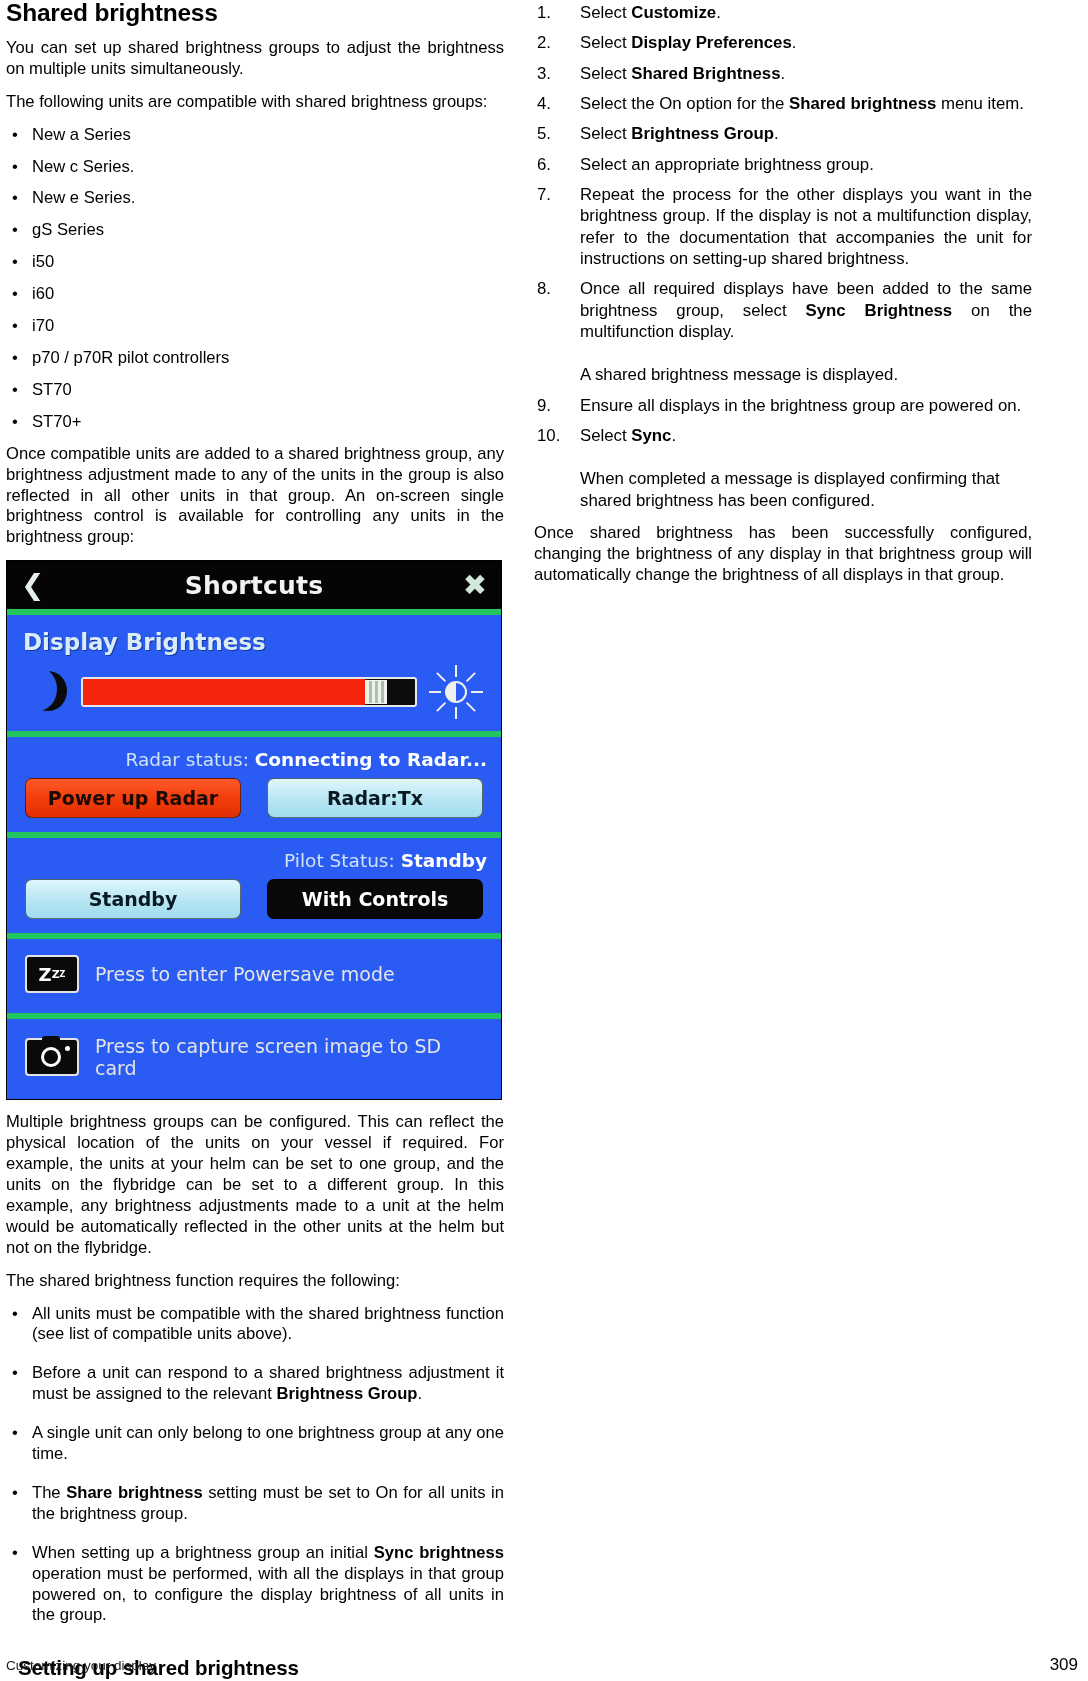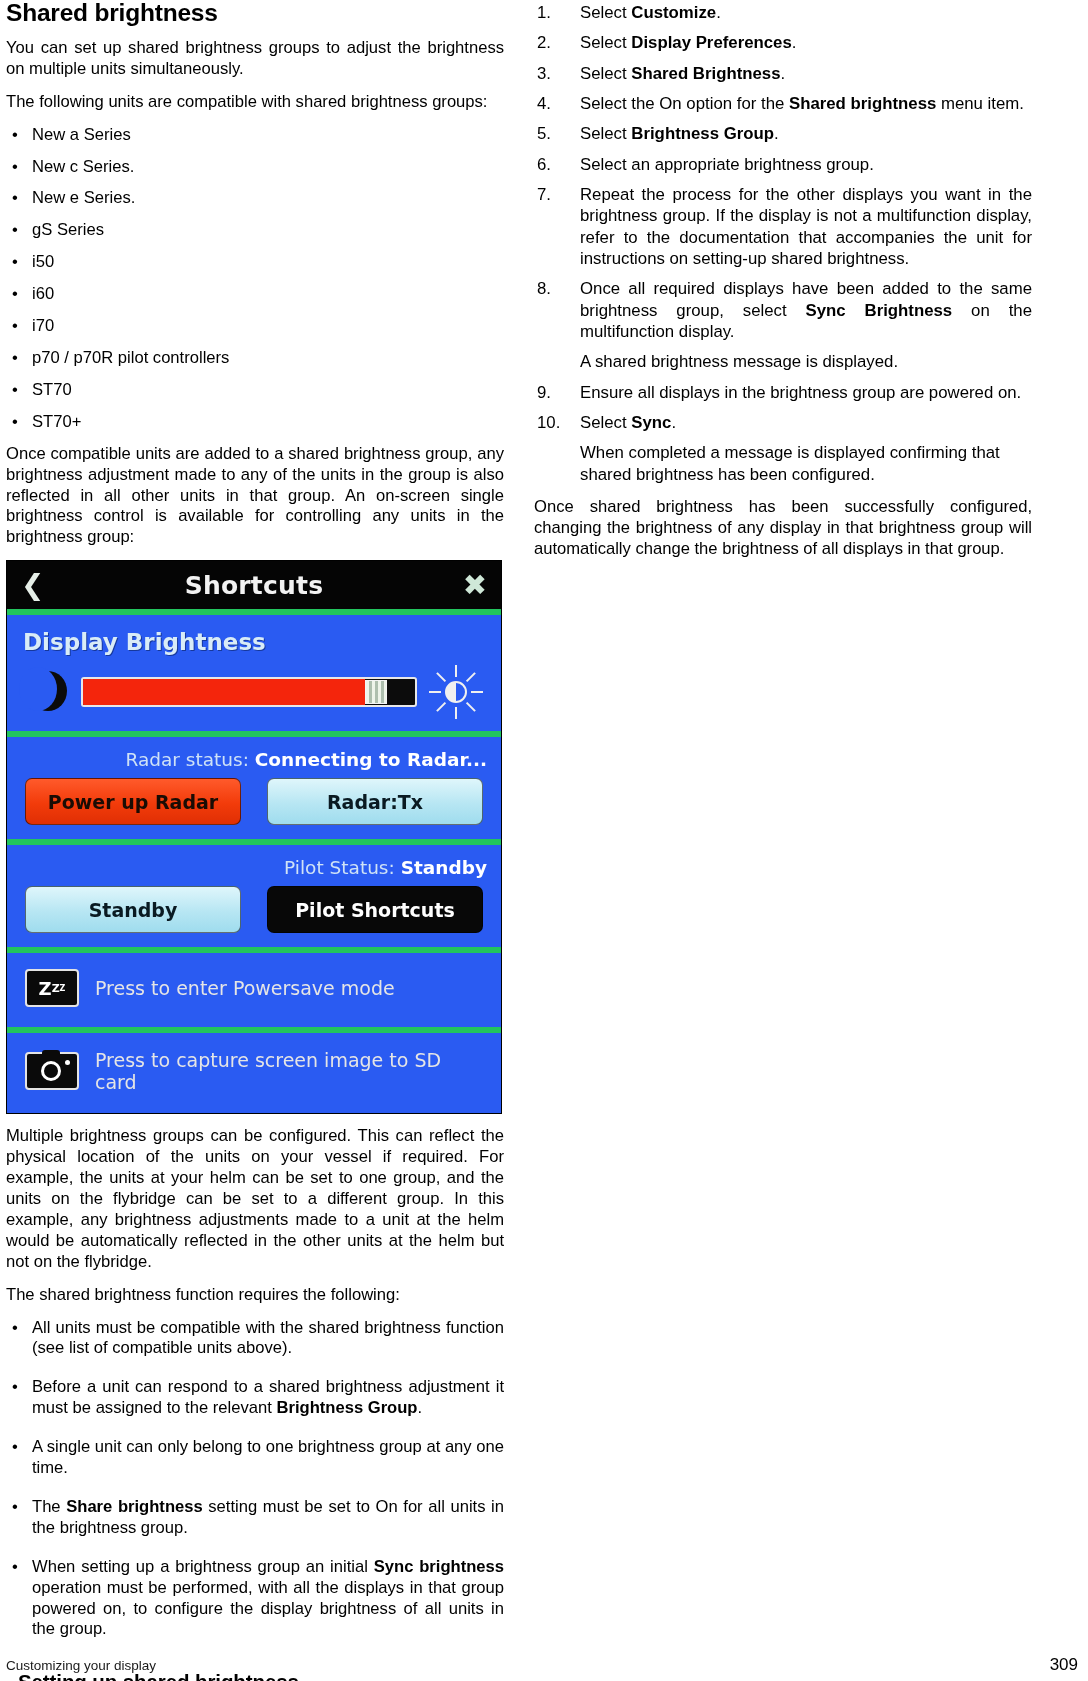--- a/index.html
+++ b/index.html
@@ -90,21 +90,21 @@
     counter-increment: step;
     content: counter(step) ".";
     position: absolute;
     left: 3px;
     top: 0;
     width: 40px;
     text-align: left;
   }
   ol.steps > li .note {
     display: block;
-    margin-top: 9px;
+    margin-top: 22px;
     text-align: left;
   }
   b, strong { font-weight: bold; }
 
   
   .device-shot {
     width: 496px;
     margin: 4px 0 12px 0;
     border: 1px solid #000;
     background: #2d5ef5;
@@ -236,21 +236,21 @@
     text-align: right;
   }
   .ds-status b { color: #ffffff; }
   .btn-row {
     display: flex;
     gap: 26px;
     padding: 0 4px;
   }
   .ds-btn {
     flex: 1 1 0;
-    height: 47px;
+    height: 40px;
     border-radius: 7px;
     display: flex;
     align-items: center;
     justify-content: center;
     font-size: 19px;
     font-weight: bold;
     border: 1px solid rgba(0,0,0,0.55);
   }
   .ds-btn.red {
     background: linear-gradient(180deg,#ff5a2b 0%, #f23b0a 55%, #e02f04 100%);
@@ -386,21 +386,21 @@
           </div>
         </div>
 
         <div class="ds-panel">
           <div class="ds-status">
             <span>Pilot Status:</span>
             <b>Standby</b>
           </div>
           <div class="btn-row">
             <div class="ds-btn cyan">Standby</div>
-            <div class="ds-btn black">Pilot Shortcuts</div>
+            <div class="ds-btn black">With Controls</div>
           </div>
         </div>
 
         <div class="ds-panel">
           <div class="ds-row-icon">
             <span class="icon-box zzz">Z<sup>Z</sup><sup style="font-size:8px">Z</sup></span>
             <span class="ds-row-label">Press to enter Powersave mode</span>
           </div>
         </div>
 

